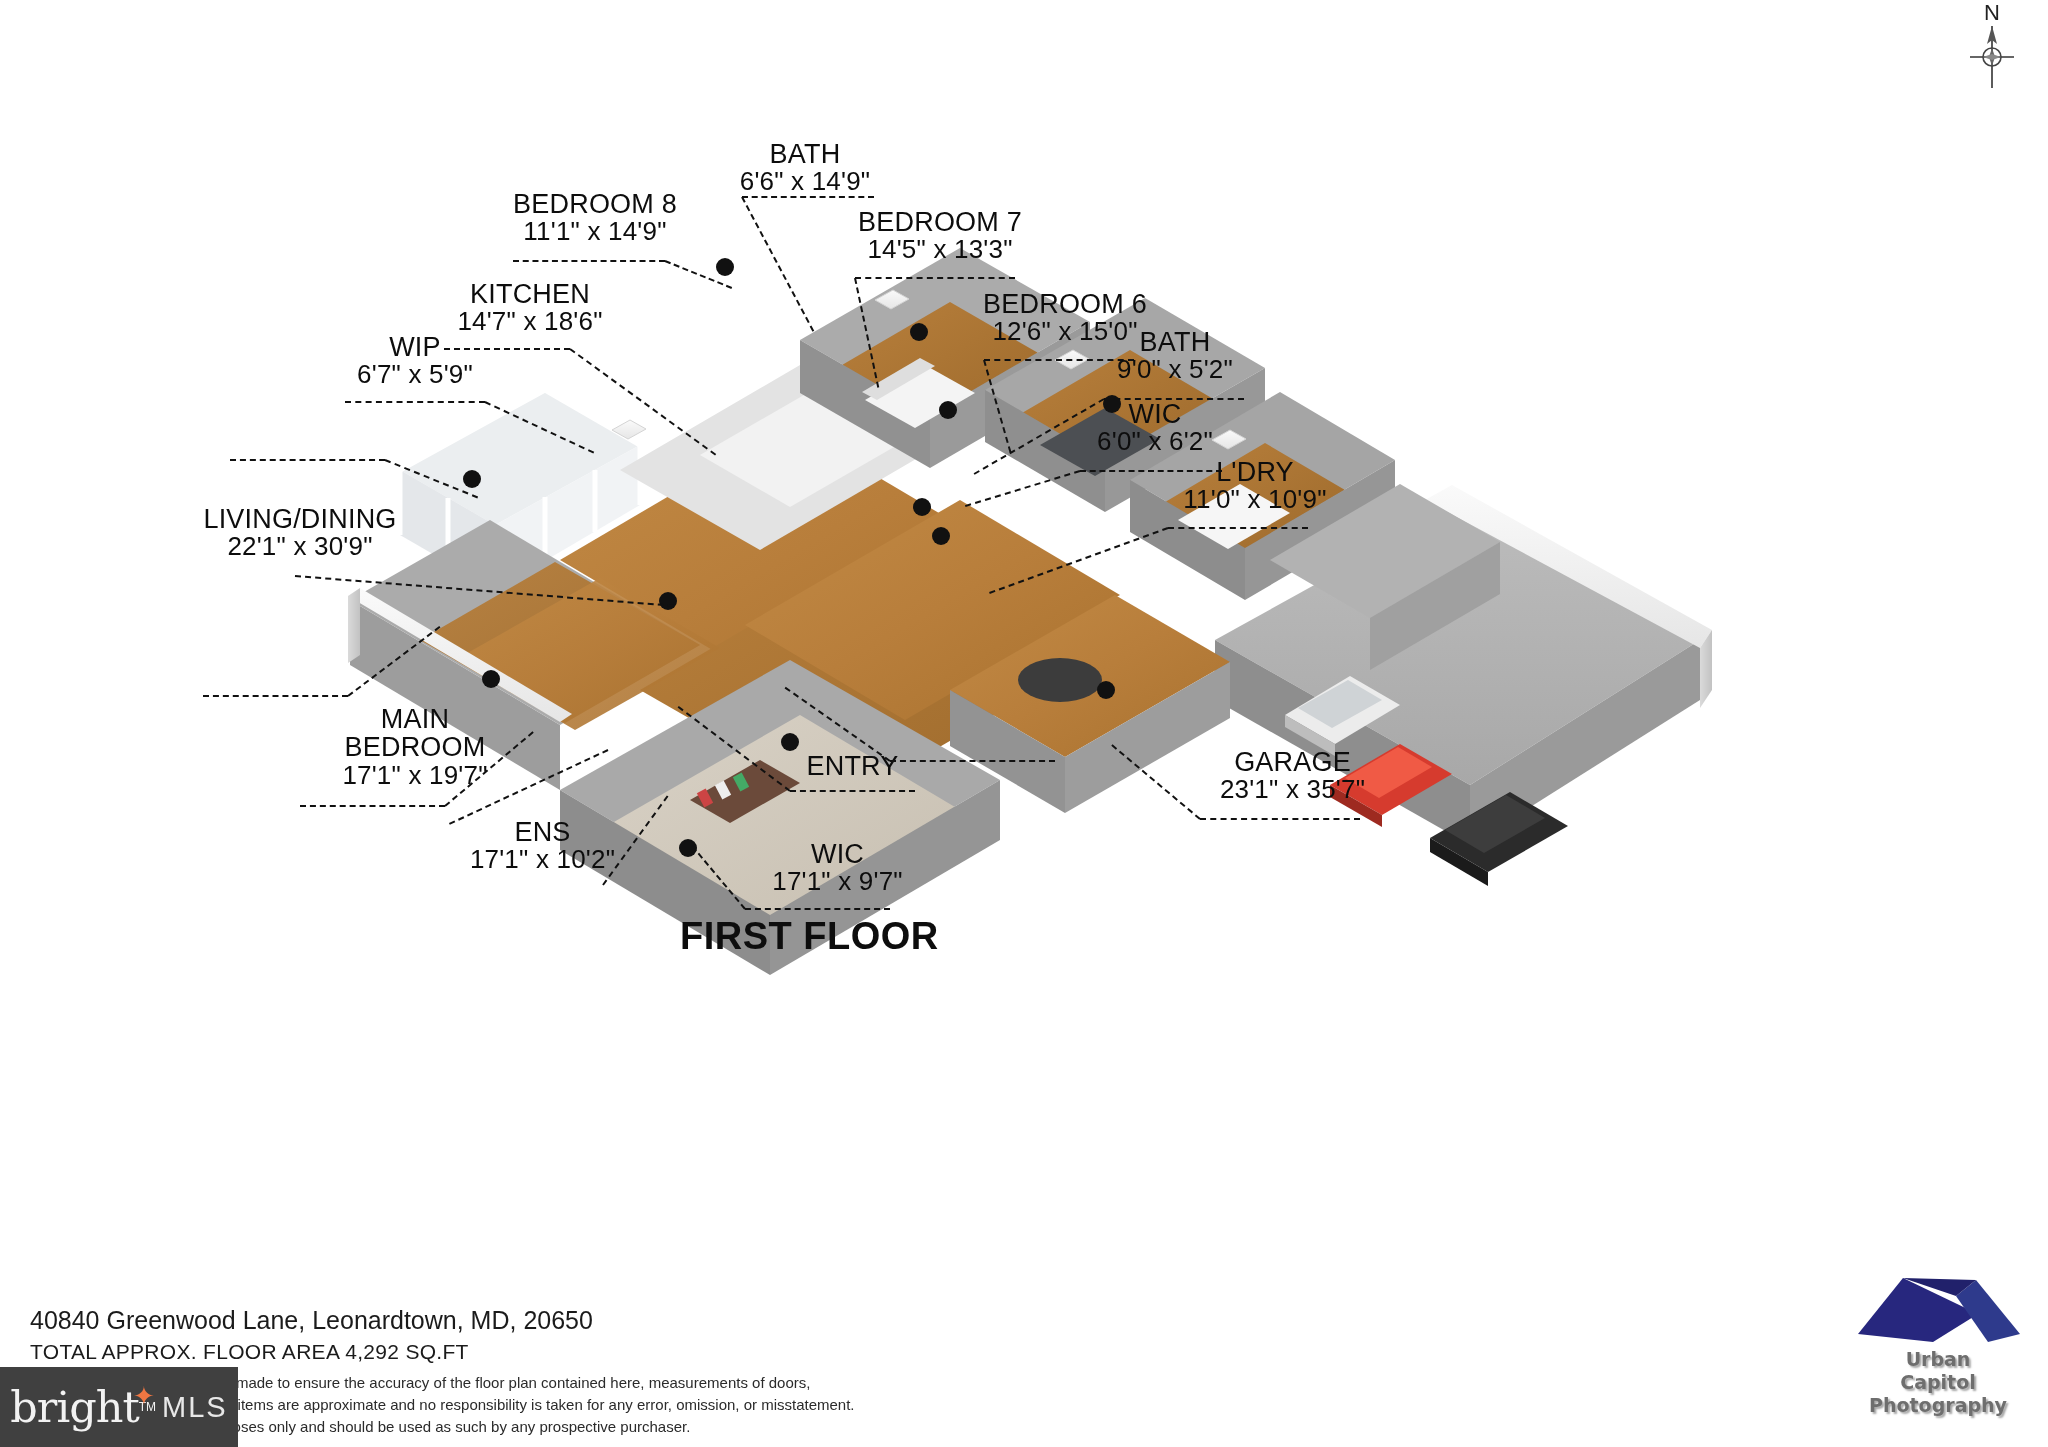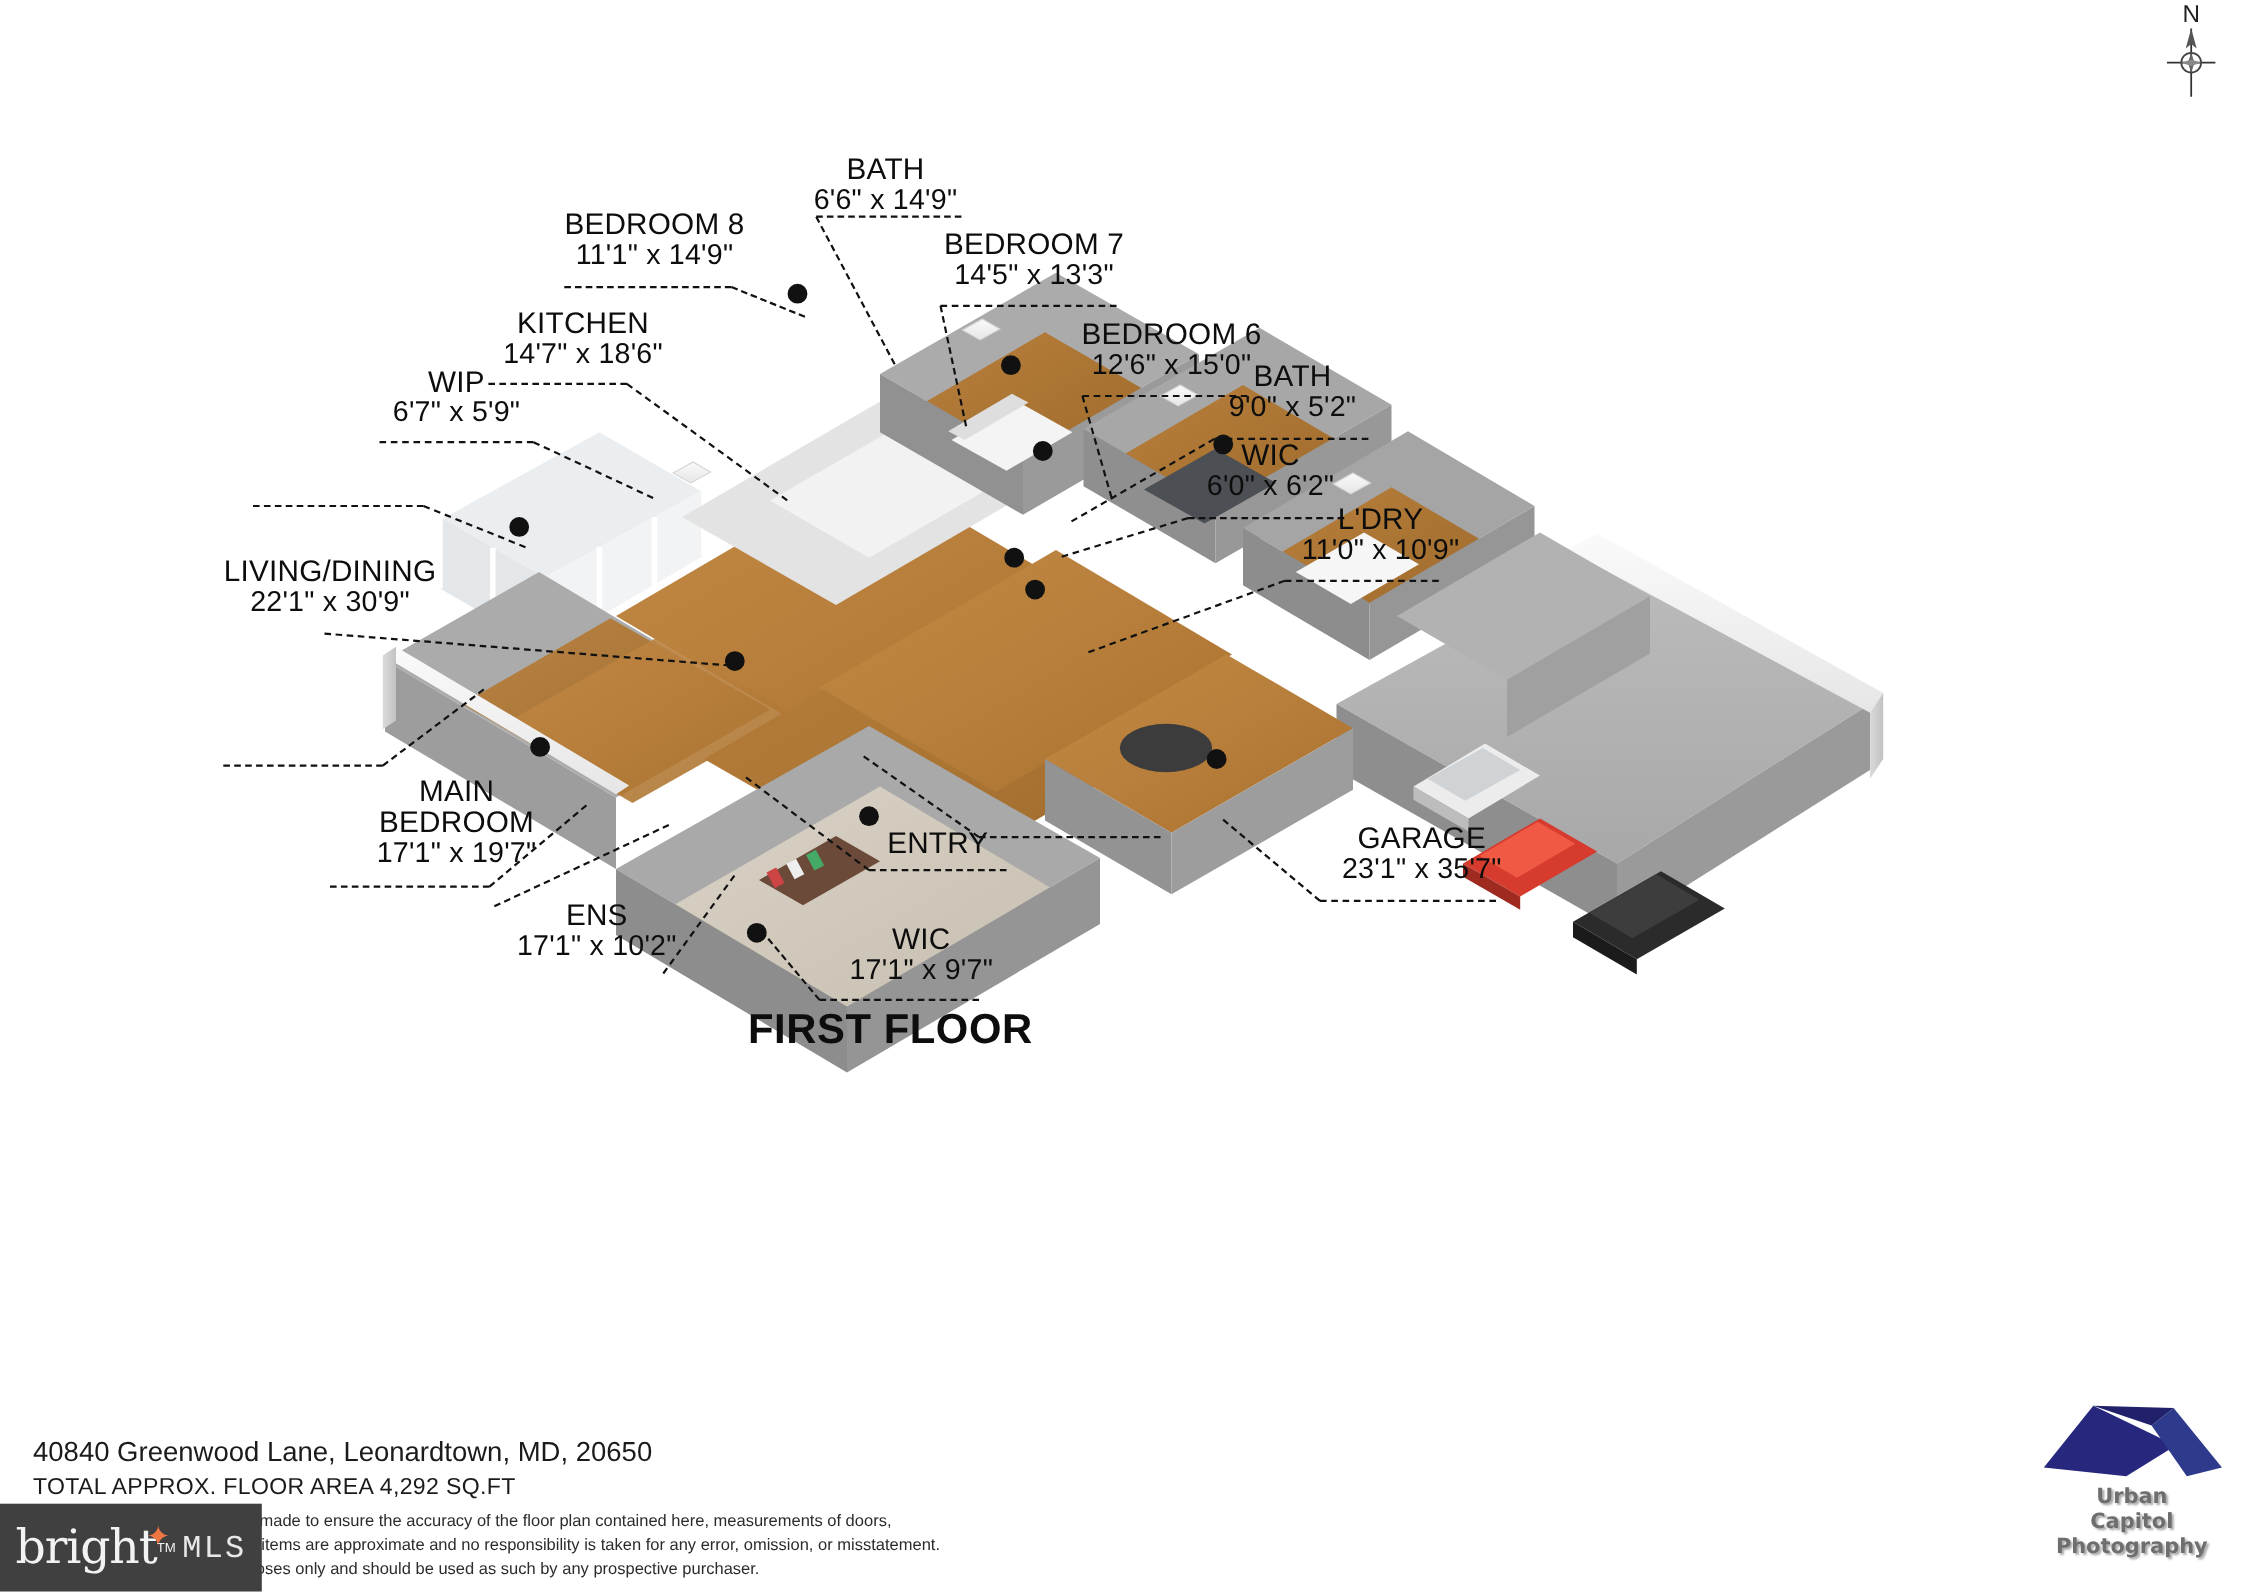--- a/index.html
+++ b/index.html
@@ -31,21 +31,21 @@
 
   
   .addr{position:absolute;font-size:25px;color:#1b1b1b;}
   .area{position:absolute;font-size:21px;color:#1b1b1b;letter-spacing:.3px;text-align:center;}
   .disc{position:absolute;font-size:15px;color:#2b2b2b;line-height:1.45;width:1000px;}
 
   
   .mls{position:absolute;background:#404040;display:flex;align-items:center;
        justify-content:center;}
   .mls .w{color:#f2f2f2;font-size:43px;font-family:"DejaVu Serif",serif;letter-spacing:-1px;}
-  .mls .m{color:#e8e8e8;font-size:29px;letter-spacing:2px;margin-left:6px;font-family:Liberation Mono, monospace;}
+  .mls .m{color:#e8e8e8;font-size:29px;letter-spacing:2px;margin-left:6px;font-family:Liberation Sans, sans-serif;}
   .mls .tm{color:#f2f2f2;font-size:12px;vertical-align:super;}
   .mls .dot{position:absolute;color:#ef7642;font-size:26px;}
 
   
   .ucp{position:absolute;text-align:center;}
   .ucp .txt{font-family:"DejaVu Sans",sans-serif;font-weight:bold;font-size:19px;
             color:#6e6e6e;line-height:1.22;text-shadow:2px 2px 2px rgba(0,0,0,.35);}
 
   
   #plan{position:absolute;left:0;top:0;width:2048px;height:1447px;}

